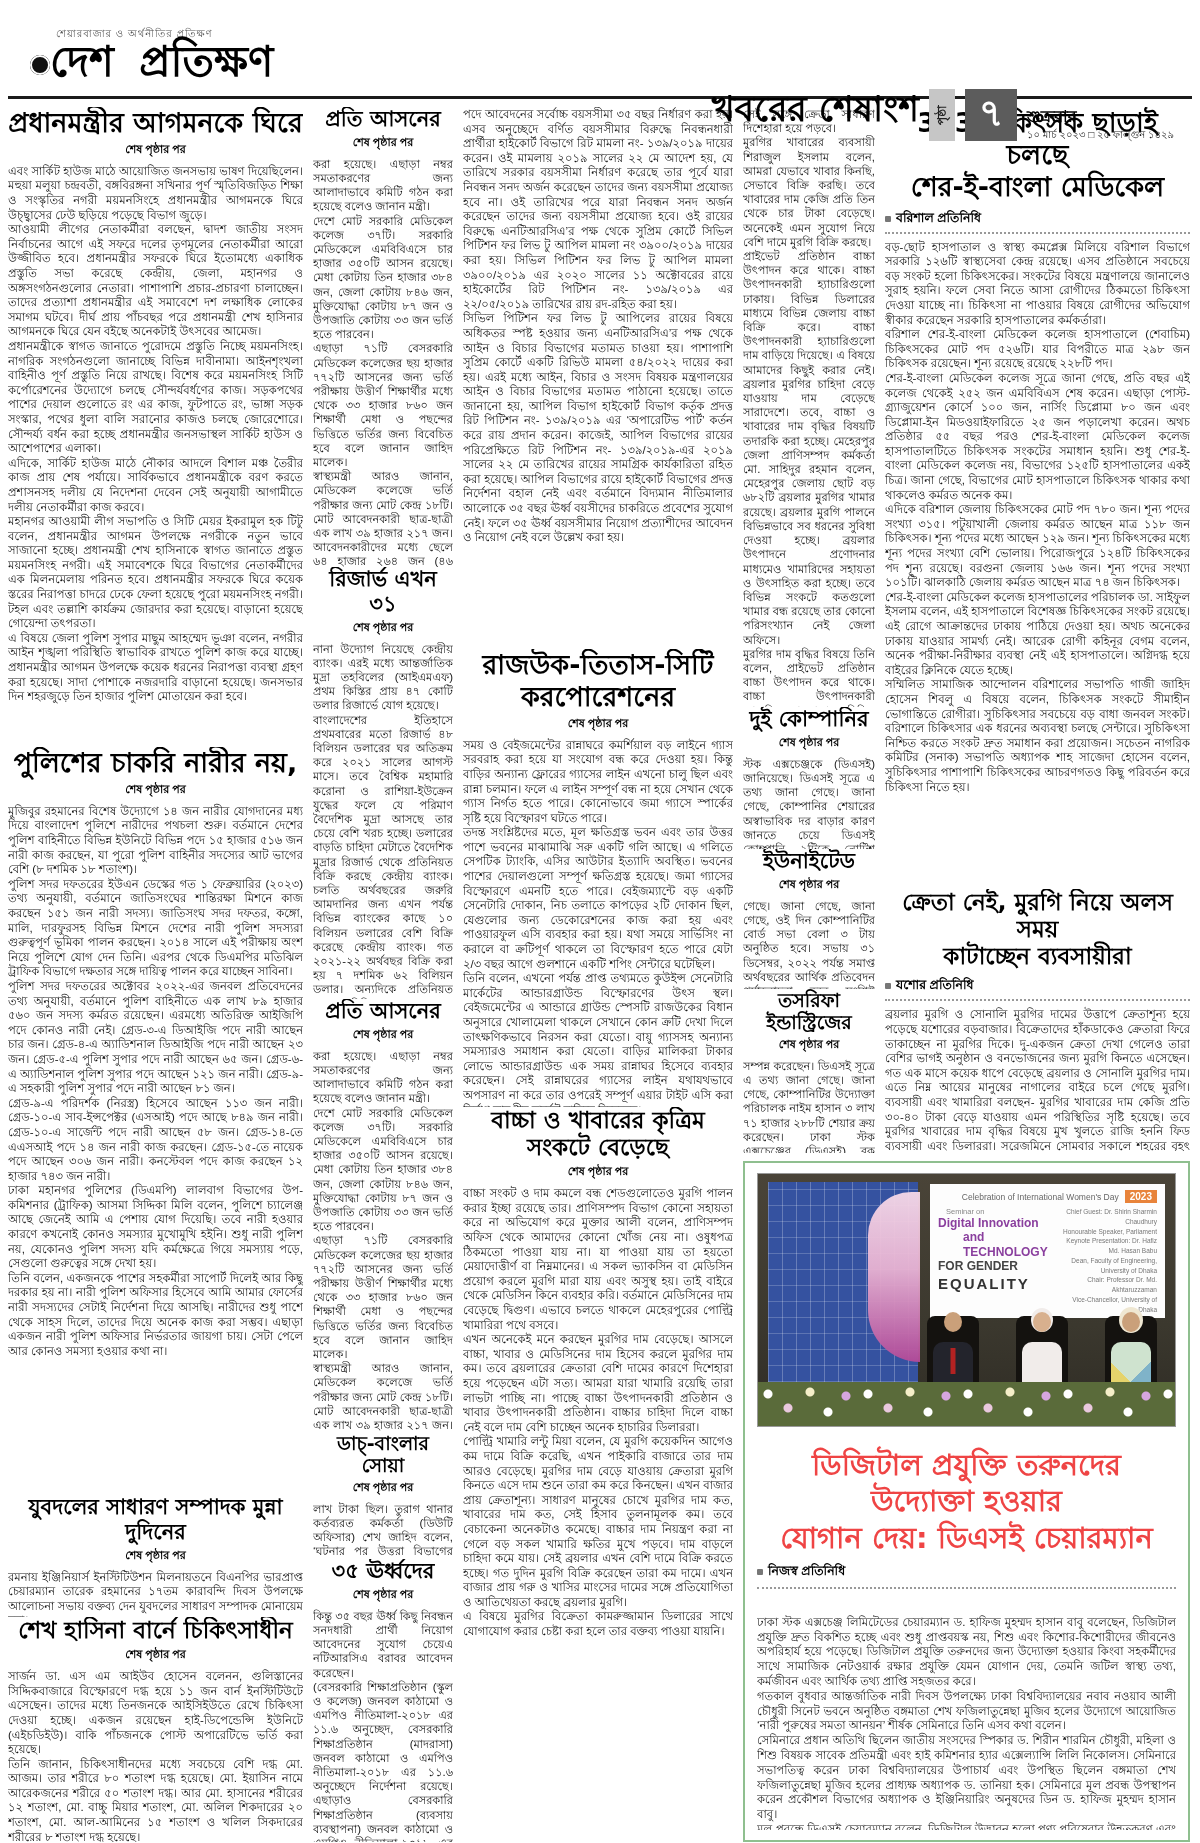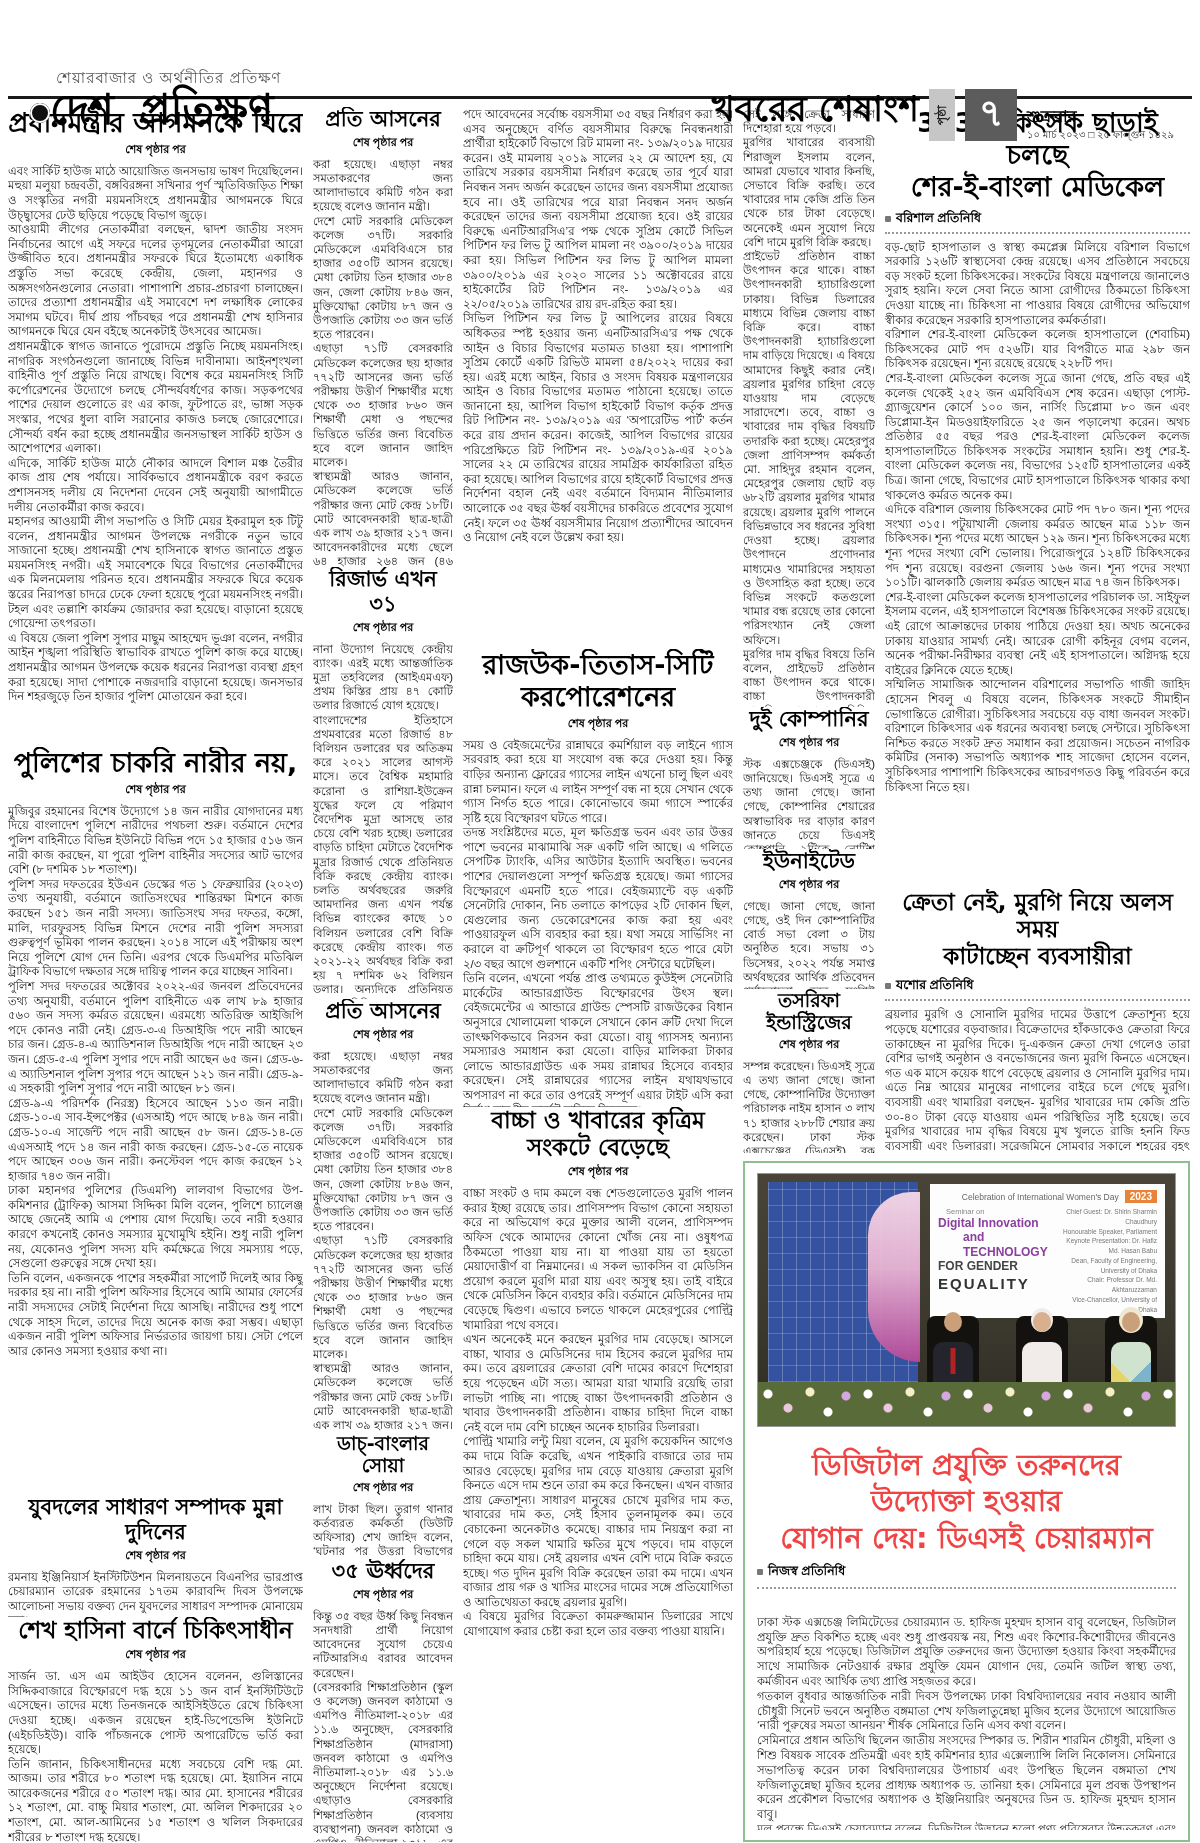--- a/index.html
+++ b/index.html
@@ -1,21 +1,21 @@
 <!DOCTYPE html>
 <html><head>
 <meta charset="utf-8">
 <style>
   html,body{margin:0;padding:0;background:#e9e9e9;}
   .page{position:relative;width:1200px;height:1843px;margin:0 auto;background:#ffffff;
         font-family:"Liberation Sans",sans-serif;color:#1a1a1a;overflow:hidden;}
   
   header{position:relative;height:96px;padding:0 8px;}
   .masthead{position:absolute;left:30px;top:26px;}
-  .tagline{font-size:15px;color:#555;letter-spacing:1px;margin-left:26px;margin-top:40px;}
+  .tagline{font-size:10px;color:#555;letter-spacing:1px;margin-left:26px;}
   .mast-title{font-size:42px;font-weight:bold;color:#000;line-height:1.05;
               font-family:Liberation Mono, monospace;display:flex;align-items:center;gap:0;}
   .emblem{width:20px;height:20px;border-radius:50%;background:#111;display:inline-block;
           box-shadow:inset 0 0 0 2px #fff, inset 0 0 0 4px #111;}
   .header-right{position:absolute;right:26px;top:36px;display:flex;align-items:flex-end;gap:10px;margin-top:46px;}
   .section-title{font-size:35px;font-weight:bold;color:#000;font-family:"DejaVu Sans",sans-serif;}
   .page-tab{writing-mode:vertical-rl;transform:rotate(180deg);background:#c6c6c6;color:#222;
             font-size:12px;font-weight:bold;padding:6px 3px;height:40px;text-align:center;}
   .page-num{width:52px;height:52px;background:#5c5c5c;color:#fff;font-size:38px;font-weight:bold;
             display:flex;align-items:center;justify-content:center;}

